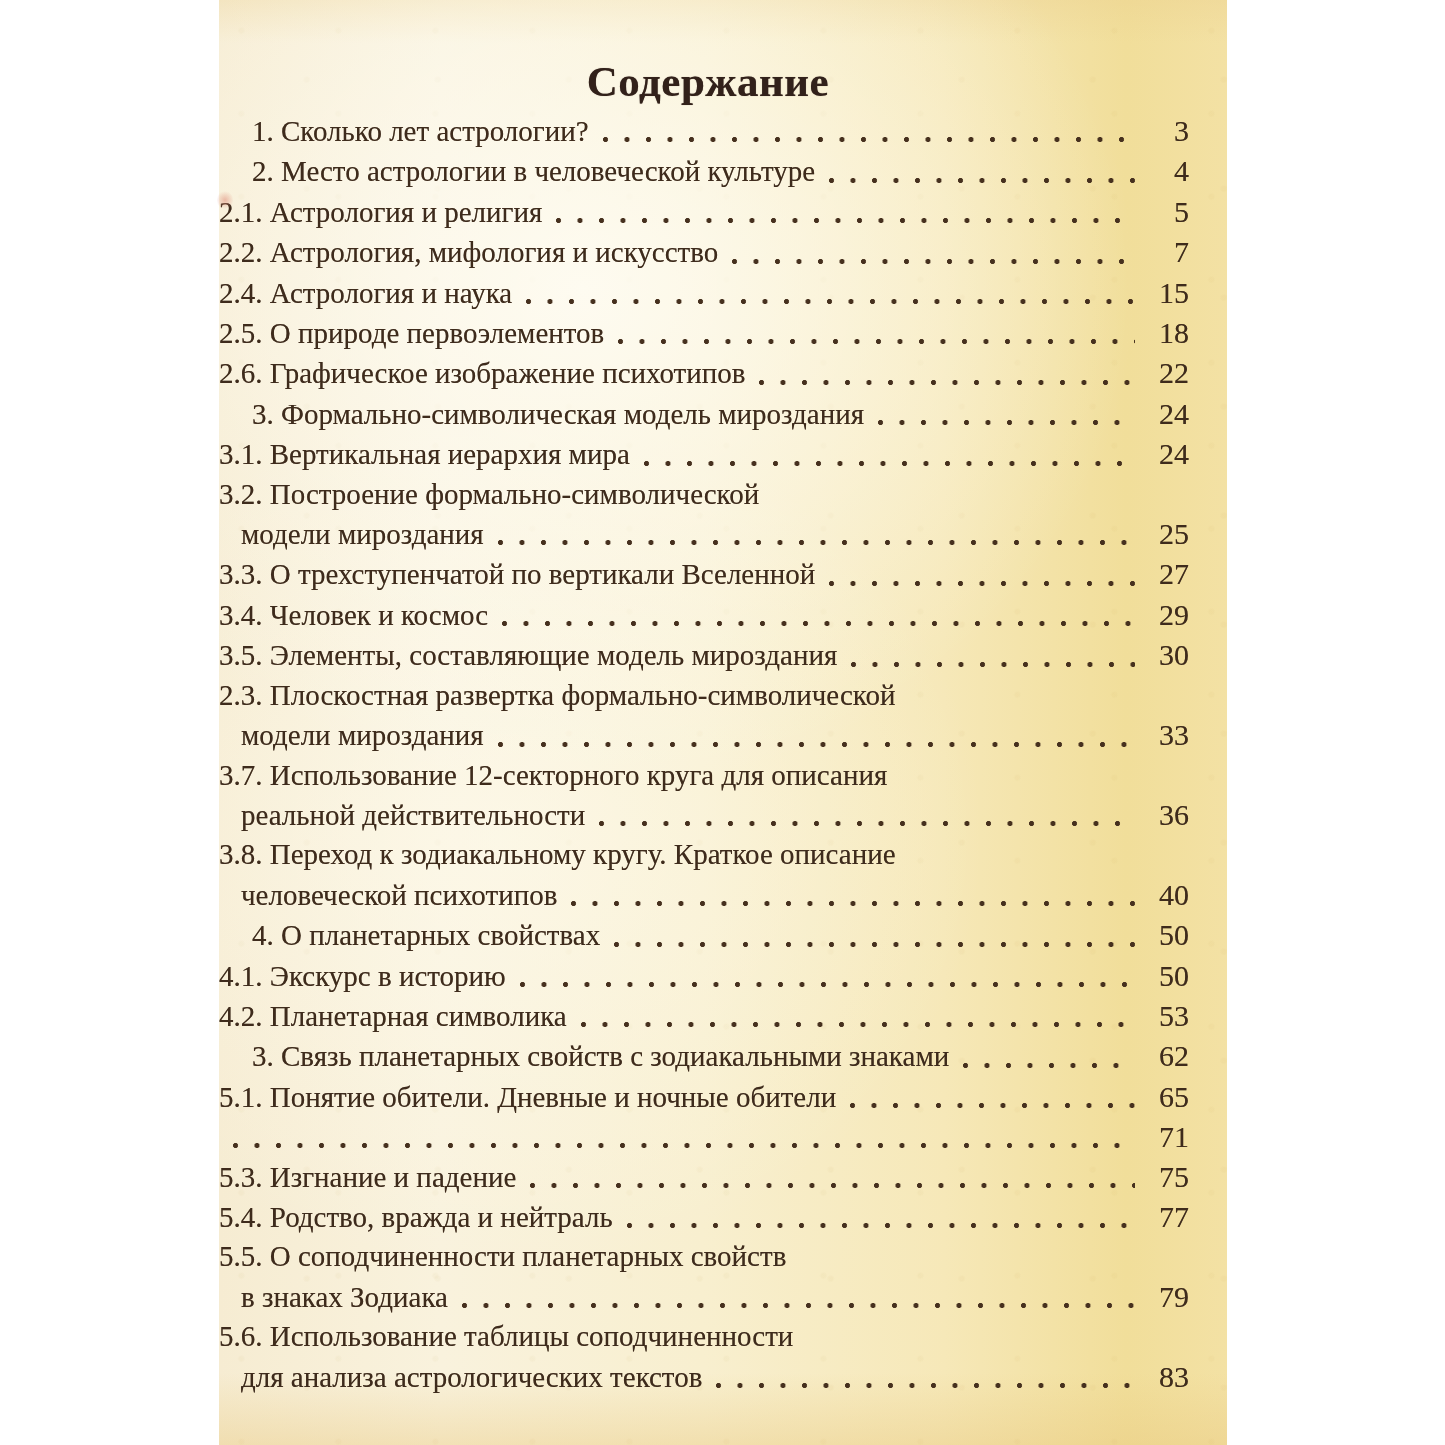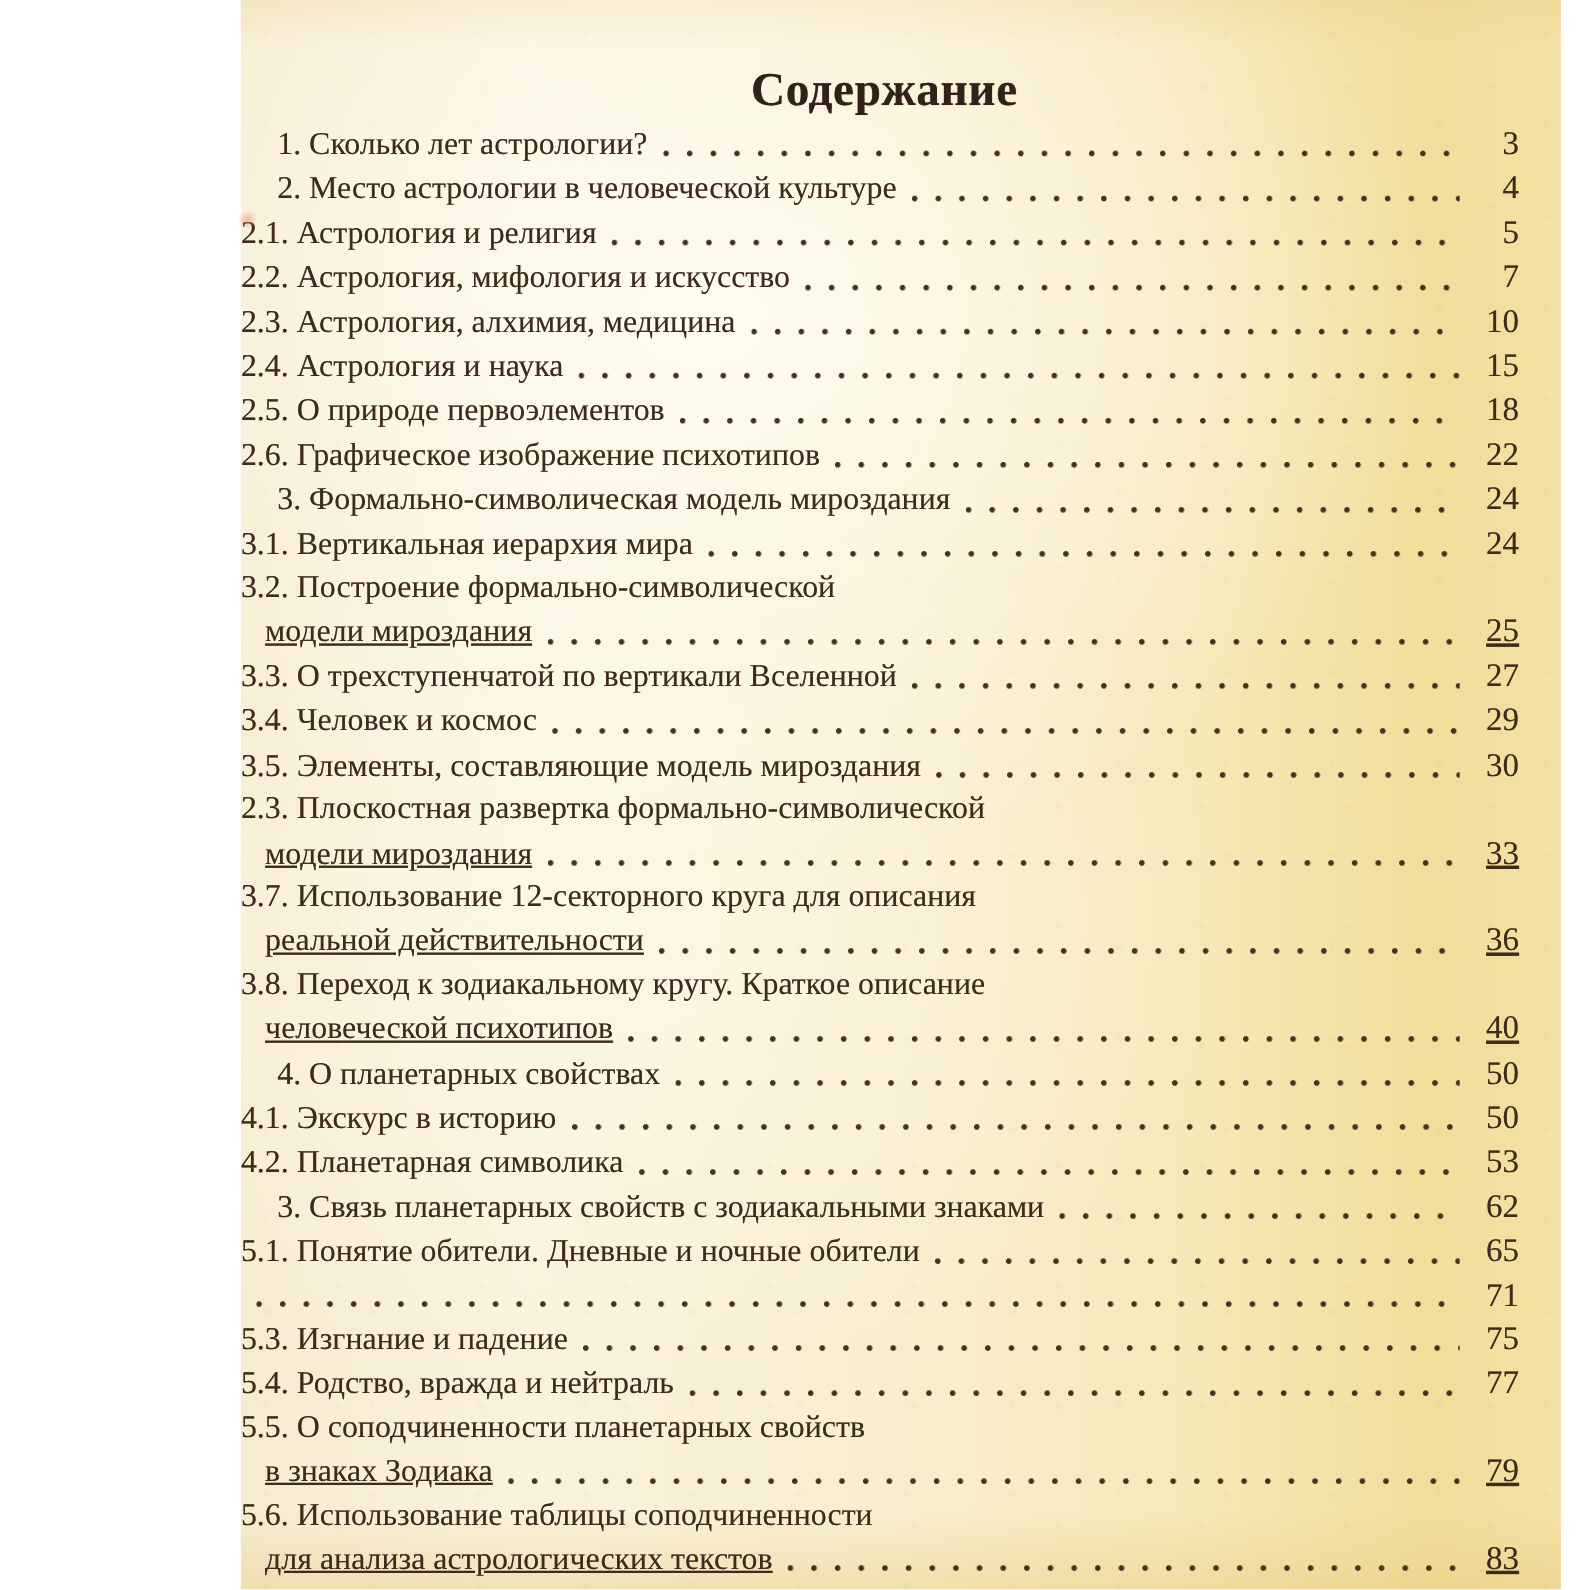--- a/index.html
+++ b/index.html
@@ -14,21 +14,21 @@
   .scan {
     position: relative;
     width: 1445px;
     height: 1445px;
     background: #ffffff;
   }
   .page {
     position: absolute;
     left: 219px;
     top: 0;
-    width: 1200px;
+    width: 1008px;
     height: 1445px;
     background:
       radial-gradient(55% 35% at 36% 20%, rgba(255,253,245,0.85), rgba(255,253,245,0) 100%),
       radial-gradient(48% 30% at 28% 58%, rgba(255,252,240,0.55), rgba(255,252,240,0) 100%),
       radial-gradient(circle at 23% 37%, rgba(190,150,70,0.05) 2px, rgba(190,150,70,0) 4px),
       radial-gradient(circle at 67% 73%, rgba(185,140,60,0.05) 2px, rgba(185,140,60,0) 4px),
       linear-gradient(180deg, rgba(235,207,140,0.35) 0%, rgba(235,207,140,0) 3%, rgba(235,207,140,0) 95%, rgba(232,200,125,0.4) 100%),
       linear-gradient(90deg, #f6ecd2 0%, #f9f2dd 22%, #f8efcf 48%, #f6e8b8 72%, #f1de9a 90%, #f3e1a4 100%);
     background-size: auto, auto, 97px 83px, 131px 109px, auto, auto;
     color: #3c2a1b;
@@ -48,21 +48,21 @@
     padding-right: 38px;
     font-size: 29px;
     line-height: 39.4px;
     color: #3e2b1c;
     text-shadow: 0 0 0.6px rgba(62,43,28,0.55);
   }
   .row { display: flex; align-items: baseline; }
   .row .t { white-space: nowrap; }
   .l1   { padding-left: 33px; }
   .l2   { }
-  .cont { padding-left: 22px; text-decoration: underline; }
+  .cont { padding-left: 22px; }
   .dots {
     flex: 1 1 auto;
     align-self: stretch;
     position: relative;
     margin-left: 14px;
     margin-right: 8px;
     min-width: 0;
   }
   .dots::before {
     content: "";
@@ -108,25 +108,20 @@
     <span class="t">2.1. Астрология и религия</span>
     <span class="dots"></span>
     <span class="num">5</span>
   </div>
         <div class="row l2">
     <span class="t">2.2. Астрология, мифология и искусство</span>
     <span class="dots"></span>
     <span class="num">7</span>
   </div>
         <div class="row l2">
-    <span class="t">2.3. Астрология, алхимия, медицина</span>
-    <span class="dots"></span>
-    <span class="num">10</span>
-  </div>
-        <div class="row l2">
     <span class="t">2.4. Астрология и наука</span>
     <span class="dots"></span>
     <span class="num">15</span>
   </div>
         <div class="row l2">
     <span class="t">2.5. О природе первоэлементов</span>
     <span class="dots"></span>
     <span class="num">18</span>
   </div>
         <div class="row l2">

